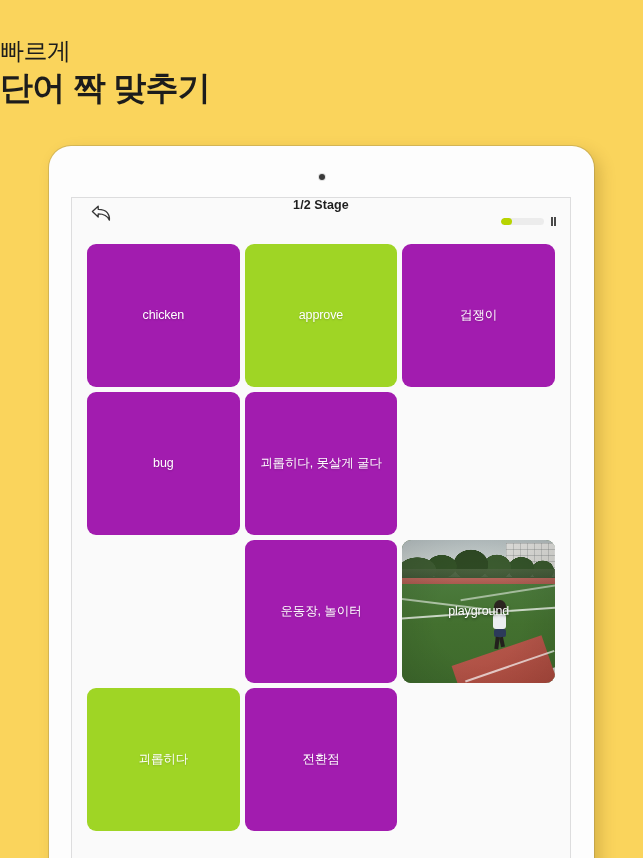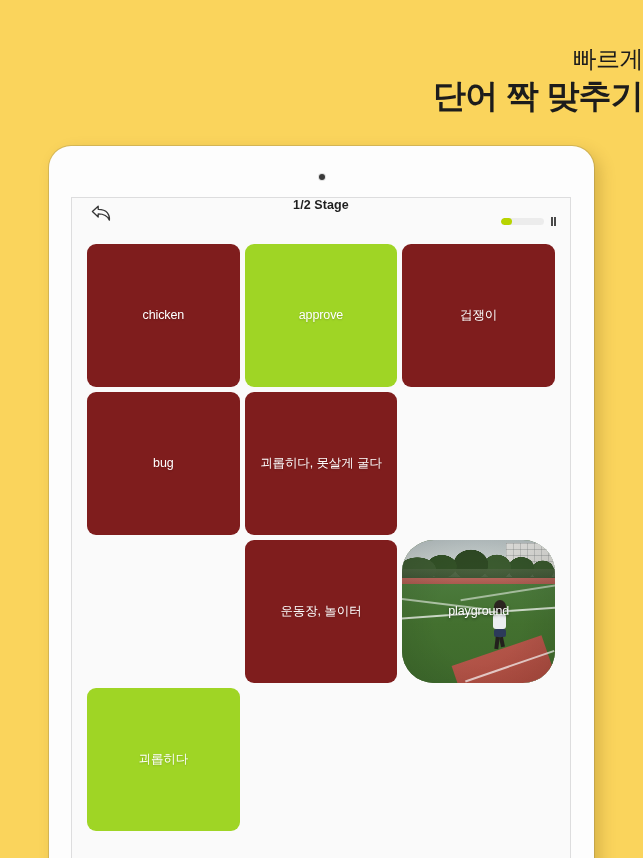--- a/index.html
+++ b/index.html
@@ -12,24 +12,24 @@
 
   body {
     background: #fad45c;
     font-family: "Liberation Sans", "DejaVu Sans", sans-serif;
     position: relative;
   }
 
   
   #promo-heading {
     position: absolute;
-    top: 44px;
+    top: 36px;
     left: 0;
     width: 643px;
-    text-align: right;
+    text-align: left;
     color: #1c1c1c;
   }
   #promo-subtitle {
     font-size: 24px;
     font-weight: 400;
     line-height: 30px;
     letter-spacing: -0.5px;
   }
   #promo-title {
     font-size: 33px;
@@ -162,26 +162,26 @@
   .tile .tile-label {
     position: relative;
     z-index: 3;
     color: #ffffff;
     font-size: 12.5px;
     font-weight: 400;
     line-height: 1.35;
     letter-spacing: -0.1px;
     text-shadow: 0 1px 2px rgba(0,0,0,0.18);
   }
-  .tile.gray   { background: #7f1d1d; }
+  .tile.gray   { background: #a21caf; }
   .tile.green  { background: #9fd525; justify-content: center; }
   .tile.empty  { background: transparent; cursor: default; }
 
   
-  .tile.photo { background: #3d5a2b; border-radius: 32px; }
+  .tile.photo { background: #3d5a2b; }
   .photo-scene { position: absolute; inset: 0; z-index: 1; }
   .ps-sky {
     position: absolute; left: 0; top: 0; width: 100%; height: 26%;
     background: linear-gradient(#b9c3c4 0%, #c9d0ce 55%, #9fae9a 100%);
   }
   .ps-buildings {
     position: absolute; right: 0; top: 2%; width: 32%; height: 24%;
     background:
       linear-gradient(#e7e7e4, #d2d2cc);
     box-shadow: inset 0 0 0 1px rgba(255,255,255,0.25);
@@ -373,16 +373,19 @@
         </span>
         <span class="photo-vignette"></span>
         <span class="tile-label">playground</span>
       </div>
 
       <div class="tile green">
         <span class="tile-label">괴롭히다</span>
       </div>
 
 
+      <div class="tile gray">
+        <span class="tile-label">전환점</span>
+      </div>
 
     </div>
   </div>
 </div>
 
 </body></html>

